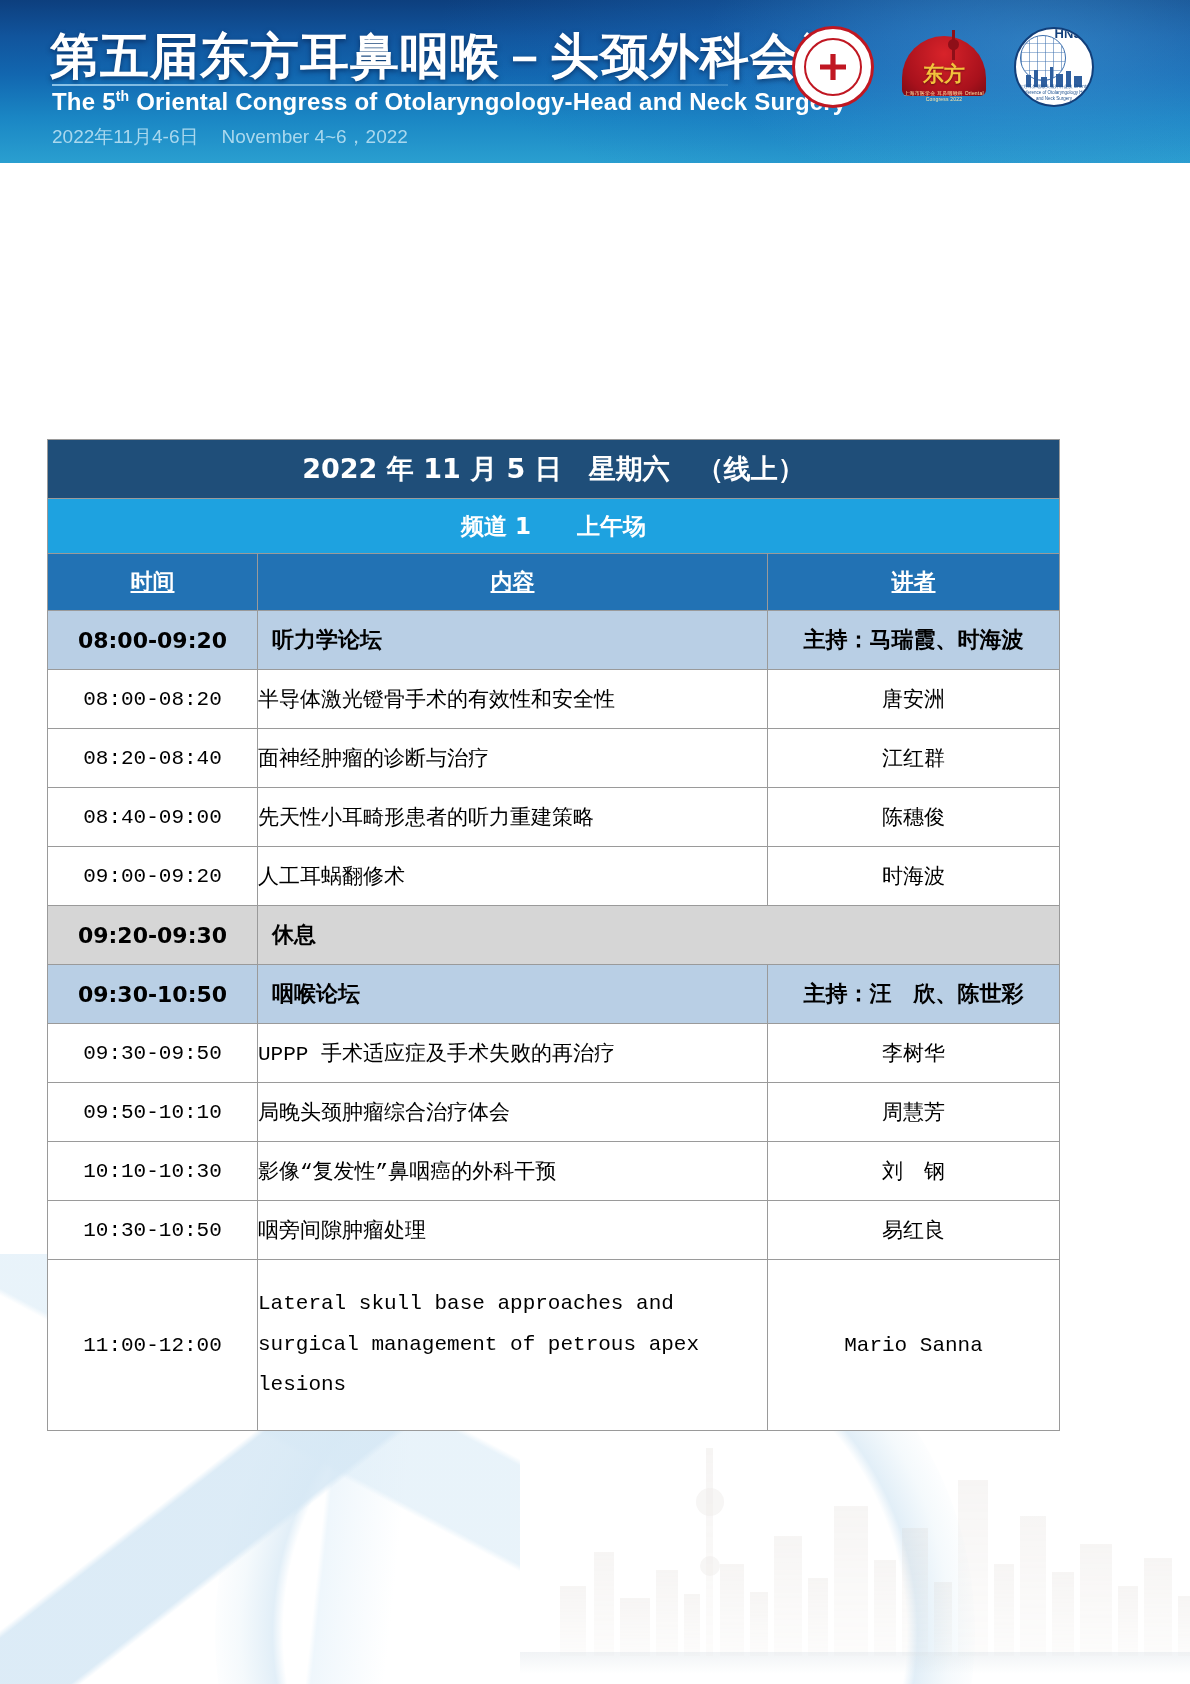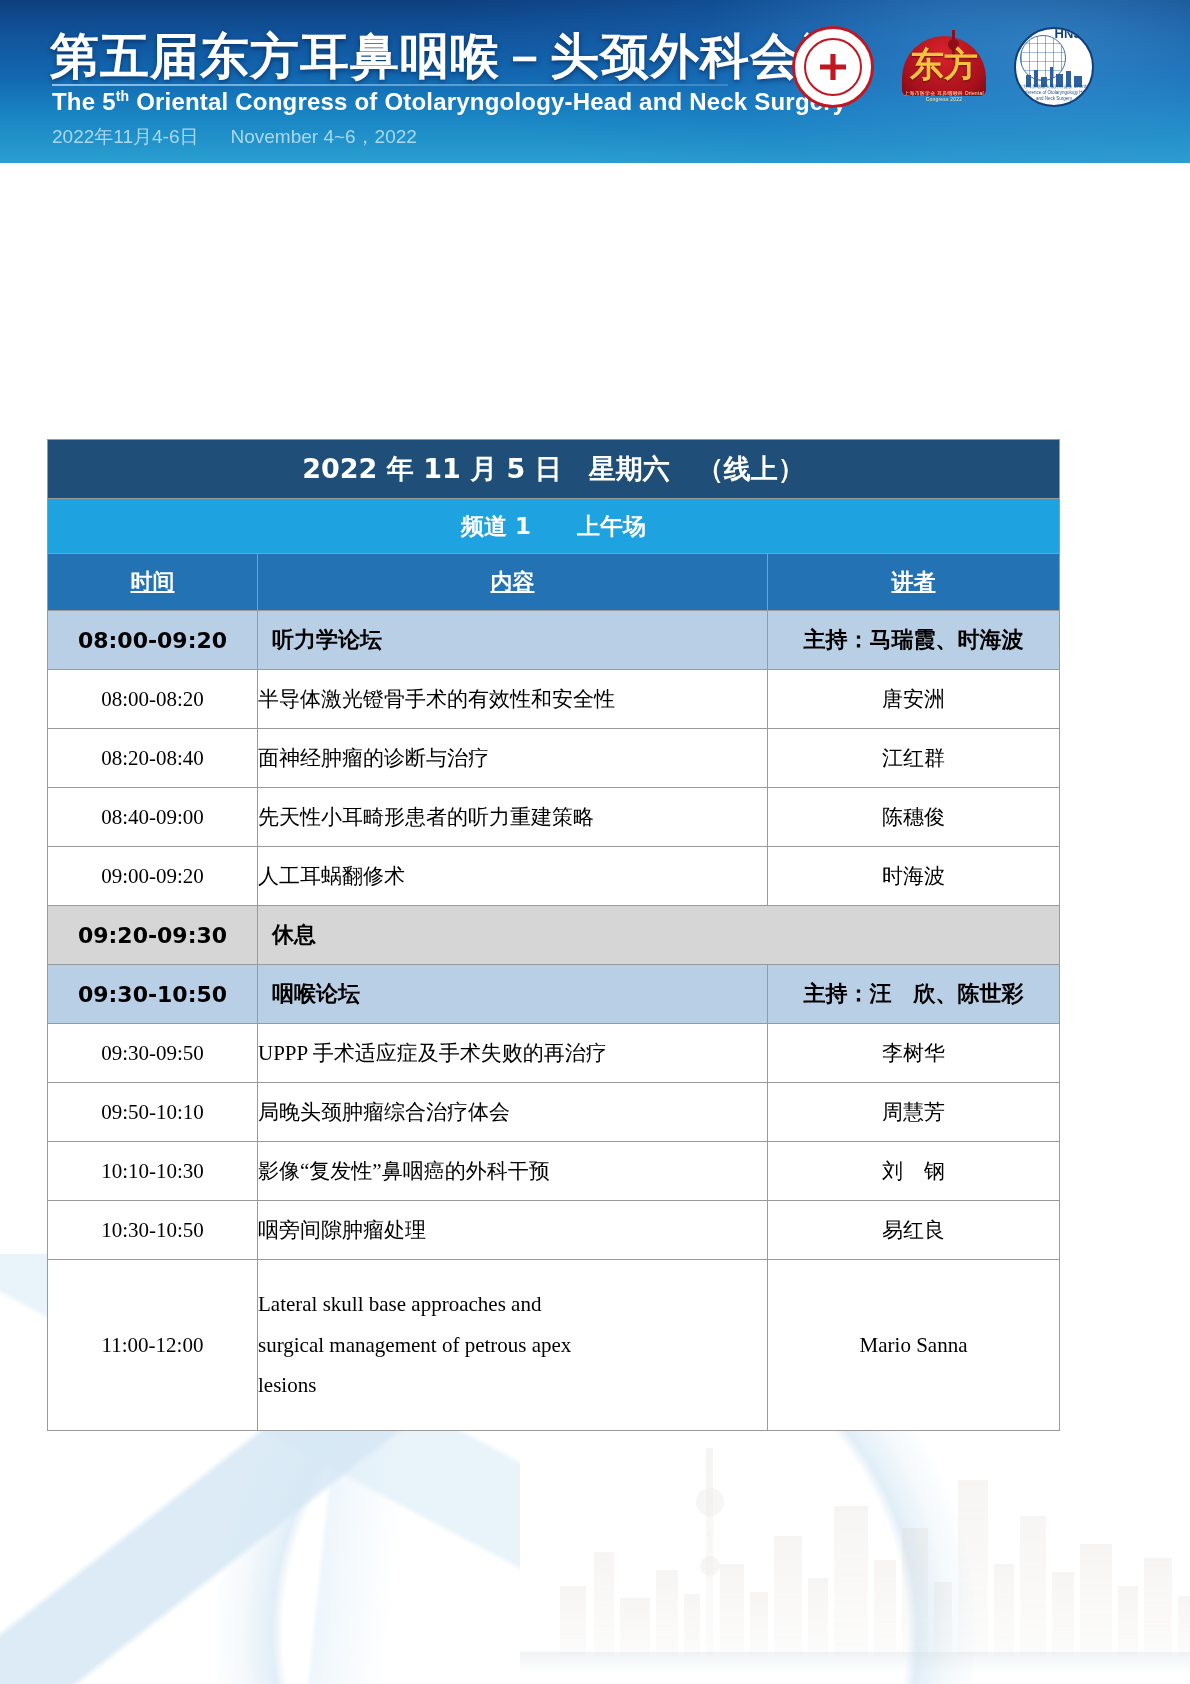--- a/index.html
+++ b/index.html
@@ -73,21 +73,21 @@
     vertical-align: super;
   }
   .banner-dates {
     position: absolute;
     left: 52px;
     top: 124px;
     font-size: 19px;
     color: #a9d8ee;
     white-space: nowrap;
   }
-  .banner-date-cn { margin-right: 32px; }
+  .banner-date-cn { margin-right: 23px; }
 
   
   .logo-row {
     position: absolute;
     right: 96px;
     top: 26px;
     display: flex;
     align-items: center;
     gap: 24px;
   }
@@ -137,21 +137,21 @@
     position: absolute;
     left: -4px; top: 9px;
     width: 11px; height: 11px;
     border-radius: 50%;
     background: #8e0f18;
   }
   .logo-dongfang .glyph {
     position: relative;
     z-index: 2;
     color: #f2c33c;
-    font-size: 34px;
+    font-size: 21px;
     font-weight: bold;
     margin-bottom: 18px;
     font-family: "DejaVu Sans", sans-serif;
     text-shadow: 0 1px 2px rgba(0,0,0,0.4);
   }
   .logo-dongfang .caption {
     position: absolute;
     left: 6px; bottom: 4px;
     width: 80px;
     text-align: center;
@@ -359,21 +359,21 @@
     font-size: 22px;
     font-weight: bold;
     height: 58px;
     font-family: "DejaVu Sans", "Liberation Sans", sans-serif;
   }
   .r-talk td {
     background: #ffffff;
     color: #000000;
     font-size: 21px;
     height: 58px;
-    font-family: Liberation Serif, serif;
+    font-family: Liberation Mono, monospace;
     margin-top: 38px;
   }
   .r-talk.tall td { height: 170px; vertical-align: middle; }
 
   .c-time {
     text-align: center;
     font-family: "Liberation Sans", sans-serif;
     white-space: nowrap;
   }
   .r-forum .c-time, .r-break .c-time { font-weight: bold; }

